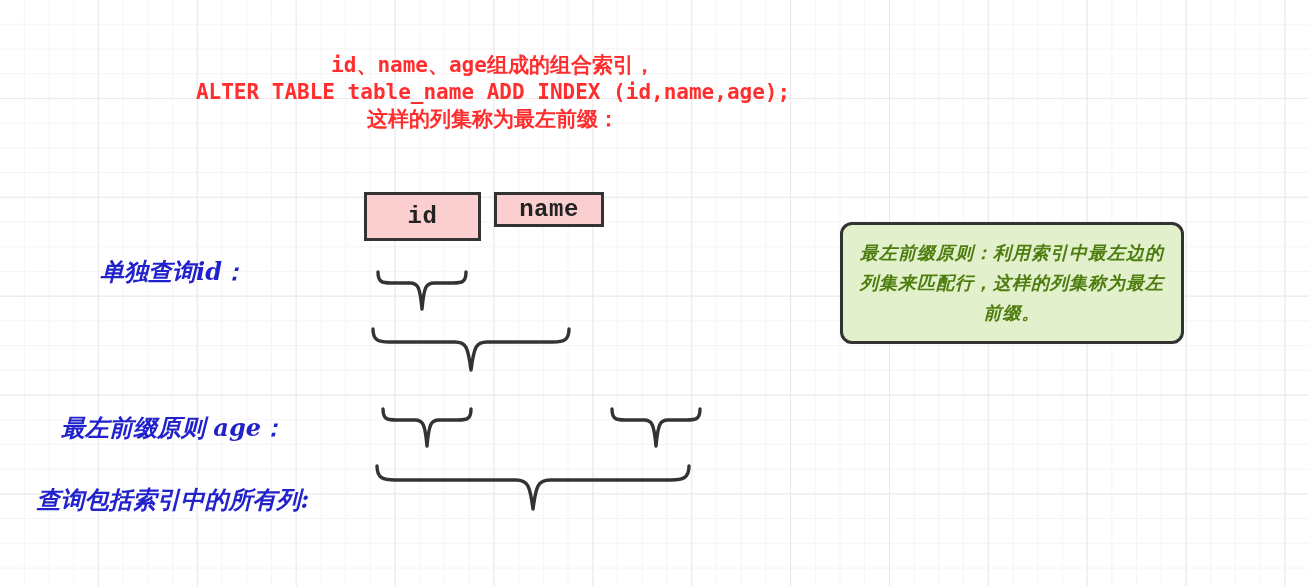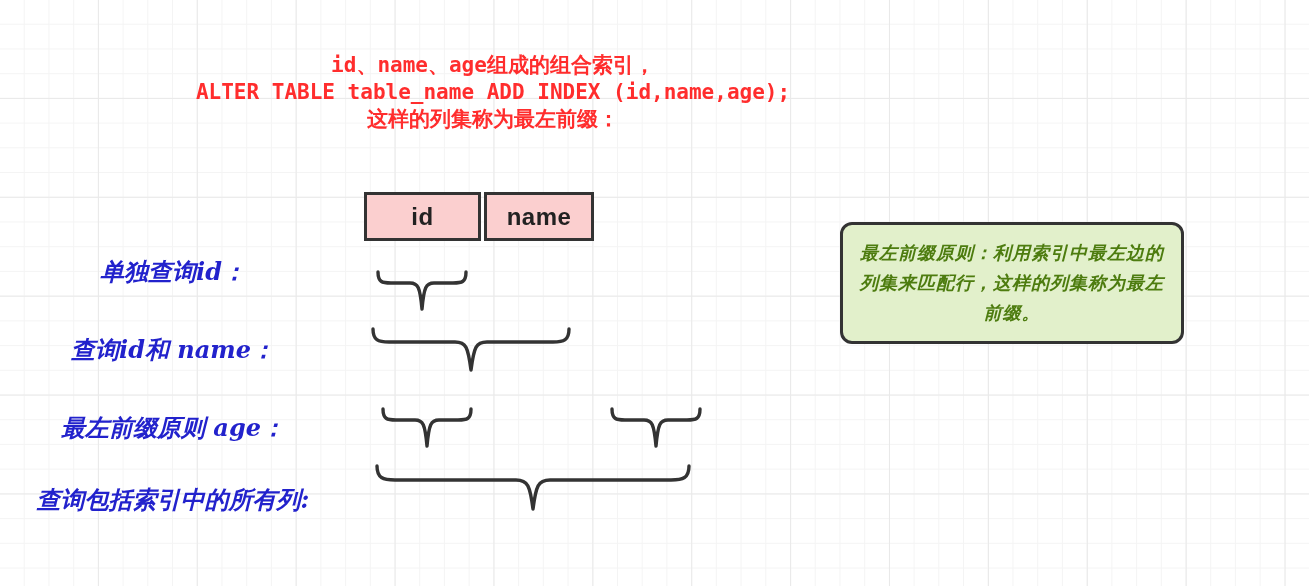--- a/index.html
+++ b/index.html
@@ -55,27 +55,27 @@
   
   .col-box {
     position: absolute;
     box-sizing: border-box;
     background-color: #fbcfcf;
     border: 3px solid #333333;
     display: flex;
     align-items: center;
     justify-content: center;
     color: #222222;
-    font-family: Liberation Sans, sans-serif;
+    font-family: Liberation Mono, monospace;
     font-size: 24px;
     font-weight: bold;
     letter-spacing: 0.5px;
   }
   #col-id   { left: 364px; top: 192px; width: 117px; height: 49px; }
-  #col-name { left: 484px; top: 192px; width: 110px; height: 49px; }
+  #col-name { left: 494px; top: 192px; width: 110px; height: 35px; }
   #col-age  { left: 597px; top: 192px; width: 113px; height: 49px; }
 
   
   .row-label {
     position: absolute;
     color: #2222cc;
     font-family: "DejaVu Serif", "Liberation Serif", serif;
     font-size: 24px;
     font-weight: bold;
     font-style: italic;
@@ -141,21 +141,20 @@
   </div>
 
   <div class="col-box" id="col-id">id</div>
   <div class="col-box" id="col-name">name</div>
 
   <div class="row-label" id="label-row1">单独查询id：</div>
   <svg class="brace" style="left:372px; top:268px;" width="100" height="44" viewBox="0 0 100 44">
     <path d="M 6,4 C 6,14 10,15 19,15 L 38,15 C 46,15 48,19 50,41 C 52,19 54,15 62,15 L 81,15 C 90,15 94,14 94,4"></path>
   </svg>
 
-  <div class="row-label" id="label-row2">查询id和 name：</div>
   <svg class="brace" style="left:367px; top:325px;" width="210" height="48" viewBox="0 0 210 48">
     <path d="M 6,4 C 6,15 11,17 22,17 L 88,17 C 99,17 101,22 104,45 C 107,22 109,17 120,17 L 186,17 C 197,17 202,15 202,4"></path>
   </svg>
 
   <div class="row-label" id="label-row3">最左前缀原则 age：</div>
   <svg class="brace" style="left:377px; top:405px;" width="100" height="44" viewBox="0 0 100 44">
     <path d="M 6,4 C 6,14 10,15 19,15 L 38,15 C 46,15 48,19 50,41 C 52,19 54,15 62,15 L 81,15 C 90,15 94,14 94,4"></path>
   </svg>
   <svg class="brace" style="left:606px; top:405px;" width="100" height="44" viewBox="0 0 100 44">
     <path d="M 6,4 C 6,14 10,15 19,15 L 38,15 C 46,15 48,19 50,41 C 52,19 54,15 62,15 L 81,15 C 90,15 94,14 94,4"></path>

